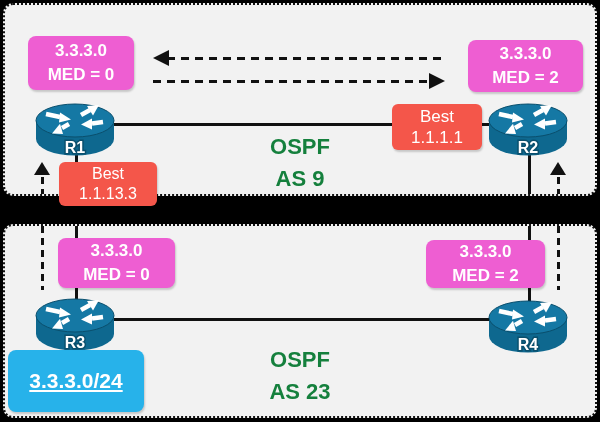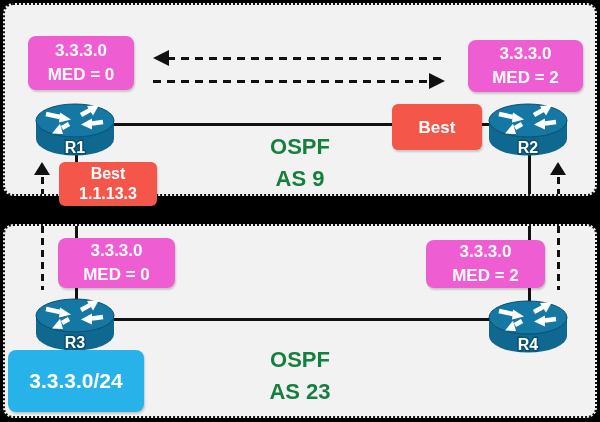--- a/index.html
+++ b/index.html
@@ -15,29 +15,30 @@
   #region-as34{top:224px;height:190px;}
   .abs{position:absolute;}
   .med-box{
     position:absolute;background:#ee5ed2;color:#fff;border-radius:8px;
     font-weight:bold;font-size:17px;line-height:24px;text-align:center;
     display:flex;flex-direction:column;justify-content:center;
     box-shadow:1px 2px 2px rgba(0,0,0,0.18);
   }
   .best-box{
     position:absolute;background:#f4564a;color:#fff;border-radius:6px;
-    font-weight:bold;font-size:17px;line-height:21px;text-align:center;
+    font-weight:normal;font-size:17px;line-height:21px;text-align:center;
     display:flex;flex-direction:column;justify-content:center;
     box-shadow:1px 2px 2px rgba(0,0,0,0.18);
   }
   .net-box{
     position:absolute;background:#27b2ea;color:#fff;border-radius:8px;
     font-weight:bold;font-size:21px;text-align:center;
     display:flex;flex-direction:column;justify-content:center;
     box-shadow:1px 2px 2px rgba(0,0,0,0.18);
+    text-decoration:underline;
   }
   .hline{position:absolute;height:3px;background:#111;}
   .vline{position:absolute;width:2.5px;background:#111;}
   .hdash{position:absolute;height:3px;
     background:repeating-linear-gradient(90deg,#111 0 8px,transparent 8px 14px);}
   .vdash{position:absolute;width:3px;
     background:repeating-linear-gradient(180deg,#111 0 7px,transparent 7px 12px);}
   .arrowhead-left{position:absolute;width:0;height:0;
     border-top:8px solid transparent;border-bottom:8px solid transparent;
     border-right:16px solid #111;}
@@ -82,20 +83,21 @@
   <div class="vline" style="left:70px;top:148px;height:41px;"></div>
   <div class="vline" style="left:523px;top:148px;height:41px;"></div>
 
   <div class="arrowhead-up" style="left:29px;top:157px;"></div>
   <div class="vdash" style="left:35.5px;top:172px;height:17px;"></div>
   <div class="arrowhead-up" style="left:545px;top:157px;"></div>
   <div class="vdash" style="left:551.5px;top:172px;height:17px;"></div>
 
   <div class="best-box" style="left:387px;top:99px;width:90px;height:46px;">
     <div>Best</div>
+    <div>1.1.1.1</div>
   </div>
 
   <svg class="router" style="left:29px;top:94px;" viewBox="0 0 82 58">
     <ellipse cx="41" cy="40" rx="39" ry="16.5" fill="#0e688f"></ellipse>
     <rect x="2" y="22" width="78" height="18" fill="#0e688f"></rect>
     <ellipse cx="41" cy="21.5" rx="39" ry="16.5" fill="#1578a4" stroke="#0a4f6d" stroke-width="1"></ellipse>
     <g stroke="#fff" stroke-width="4.5">
       <line x1="12" y1="15" x2="26" y2="18"></line>
       <line x1="47" y1="16" x2="56" y2="11"></line>
       <line x1="35" y1="25" x2="28" y2="29"></line>

